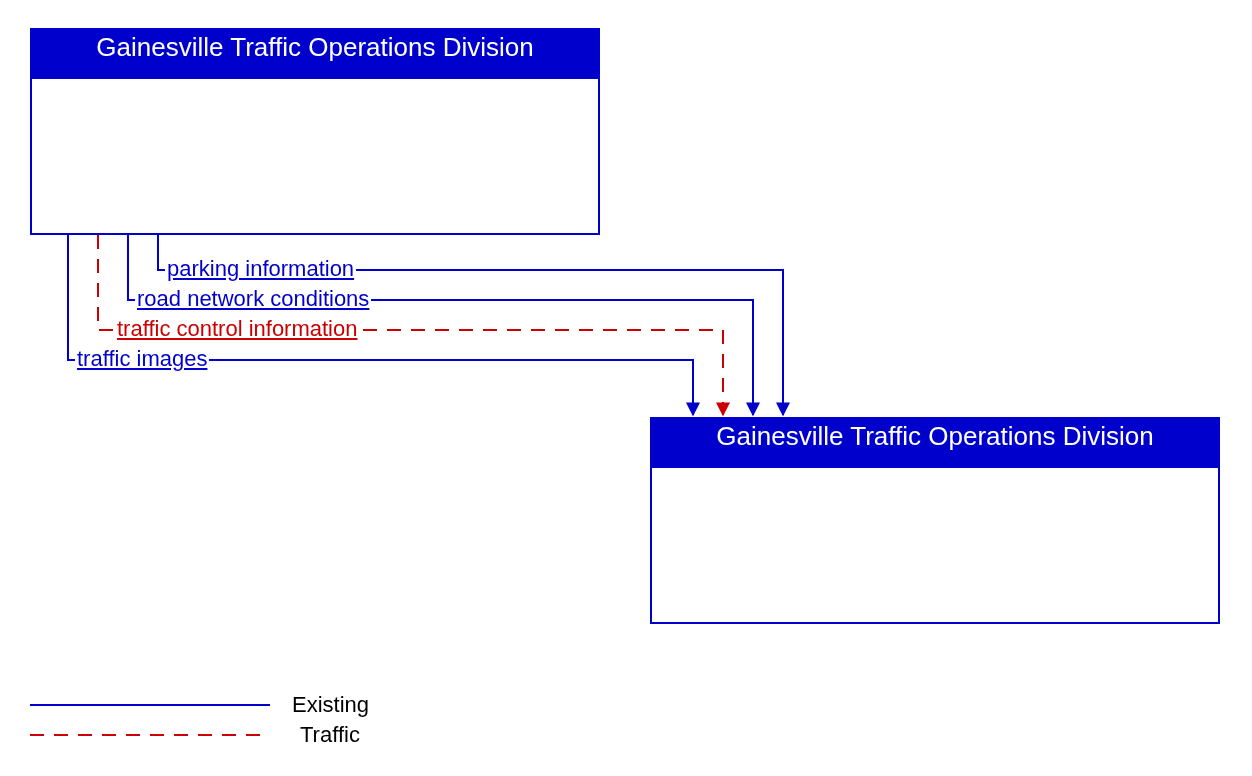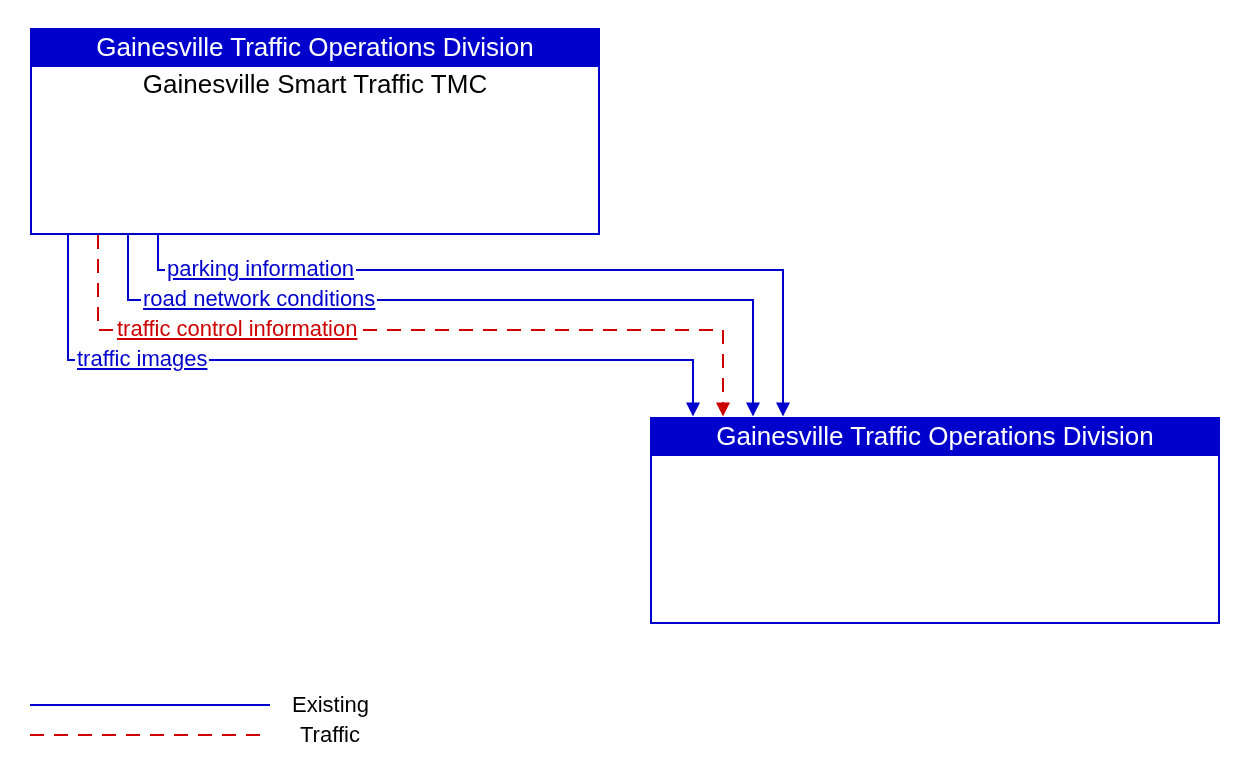--- a/index.html
+++ b/index.html
@@ -20,21 +20,21 @@
     position: absolute;
     border: 2px solid #0000cc;
     background: #ffffff;
     box-sizing: border-box;
   }
   .box-header {
     background: #0000cc;
     color: #ffffff;
     font-size: 26px;
     text-align: center;
-    padding: 2px 4px 4px 4px;
+    padding: 2px 4px 16px 4px;
     font-weight: normal;
   }
   .box-title {
     color: #000000;
     font-size: 26px;
     text-align: center;
     padding: 2px 4px;
   }
   .flow-label {
     position: absolute;
@@ -72,29 +72,28 @@
   <path d="M 98 235 L 98 330 L 723 330 L 723 415" fill="none" stroke="#cc0000" stroke-width="2" stroke-dasharray="14 10" marker-end="url(#arrow-red)"></path>
 
   <path d="M 68 235 L 68 360 L 693 360 L 693 415" fill="none" stroke="#0000cc" stroke-width="2" marker-end="url(#arrow-blue)"></path>
 
   <line x1="30" y1="705" x2="270" y2="705" stroke="#0000cc" stroke-width="2"></line>
   <line x1="30" y1="735" x2="270" y2="735" stroke="#cc0000" stroke-width="2" stroke-dasharray="14 10"></line>
 </svg>
 
 <div class="box" style="left:30px; top:28px; width:570px; height:207px;">
   <div class="box-header">Gainesville Traffic Operations Division</div>
-  <div class="box-title">Gainesville Smart Traffic TMC</div>
 </div>
 
 <div class="box" style="left:650px; top:417px; width:570px; height:207px;">
   <div class="box-header">Gainesville Traffic Operations Division</div>
 </div>
 
 <span class="flow-label blue-text" style="left:165px; top:256px;">parking information</span>
 
-<span class="flow-label blue-text" style="left:141px; top:286px;">road network conditions</span>
+<span class="flow-label blue-text" style="left:135px; top:286px;">road network conditions</span>
 
 <span class="flow-label red-text" style="left:105px; top:316px;">traffic control information</span>
 
 <span class="flow-label blue-text" style="left:75px; top:346px;">traffic images</span>
 
 <span class="legend-text" style="left:292px; top:692px;">Existing</span>
 <span class="legend-text" style="left:300px; top:722px;">Traffic</span>
 
 </body></html>

